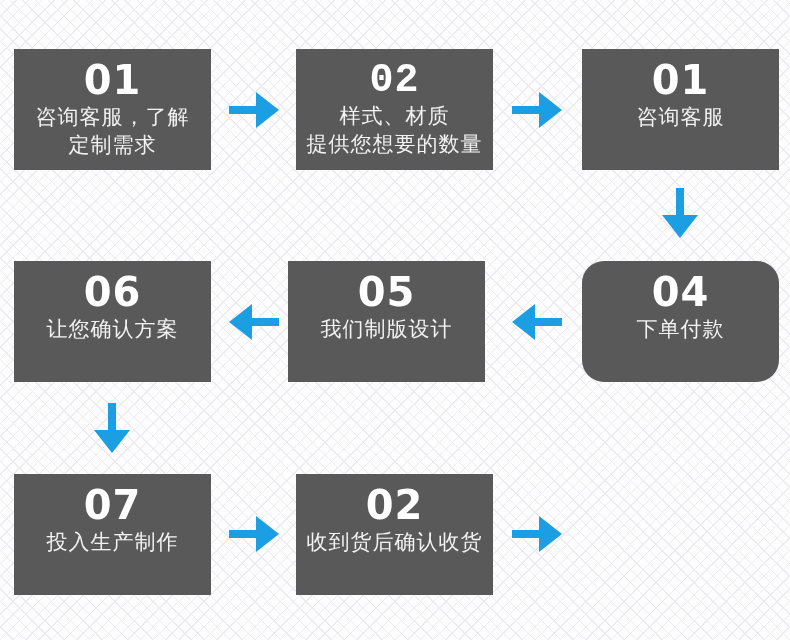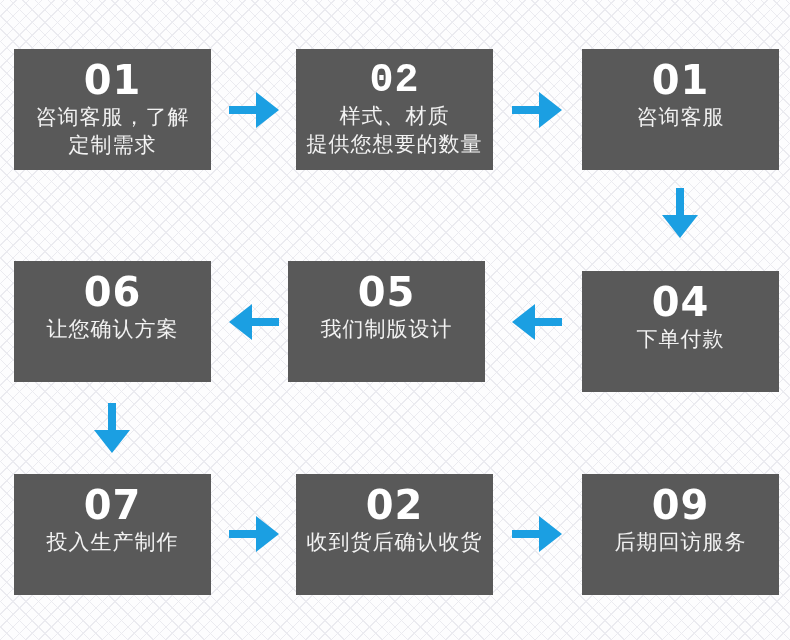--- a/index.html
+++ b/index.html
@@ -42,21 +42,21 @@
     line-height: 1.32;
     color: var(--box-text, #f2f2f2);
     letter-spacing: 1px;
   }
   
   .p1 { left: 14px;  top: 49px;  }
   .p2 { left: 296px; top: 49px; font-family: Liberation Mono, monospace;  }
   .p3 { left: 582px; top: 49px;  }
   .p6 { left: 14px;  top: 261px; }
   .p5 { left: 288px; top: 261px; }
-  .p4 { left: 582px; top: 271px; }
+  .p4 { left: 582px; top: 261px; border-radius: 22px; }
   .p7 { left: 14px;  top: 474px; }
   .p8 { left: 296px; top: 474px; }
   .p9 { left: 582px; top: 474px; }
 
   .arrow {
     position: absolute;
     width: 52px;
     height: 42px;
     color: var(--arrow, #1b9fe2);
   }
@@ -110,24 +110,20 @@
   <div class="step-box p7">
     <div class="step-number">07</div>
     <div class="step-text">投入生产制作</div>
   </div>
 
   <div class="step-box p8">
     <div class="step-number">02</div>
     <div class="step-text">收到货后确认收货</div>
   </div>
 
-  <div class="step-box p9">
-    <div class="step-number">09</div>
-    <div class="step-text">后期回访服务</div>
-  </div>
 
   <div class="arrow a12">
     <svg viewBox="0 0 52 42" aria-hidden="true">
         <path fill="currentColor" d="M1,17 H28 V3 L51,21 L28,39 V25 H1 Z"></path>
       </svg>
   </div>
   <div class="arrow a23">
     <svg viewBox="0 0 52 42" aria-hidden="true">
         <path fill="currentColor" d="M1,17 H28 V3 L51,21 L28,39 V25 H1 Z"></path>
       </svg>

